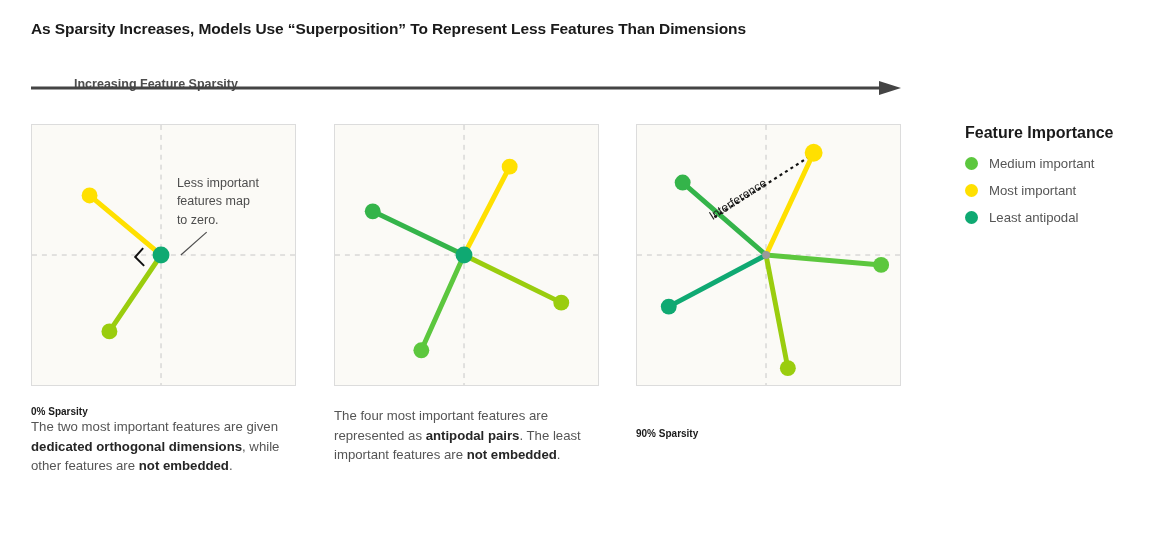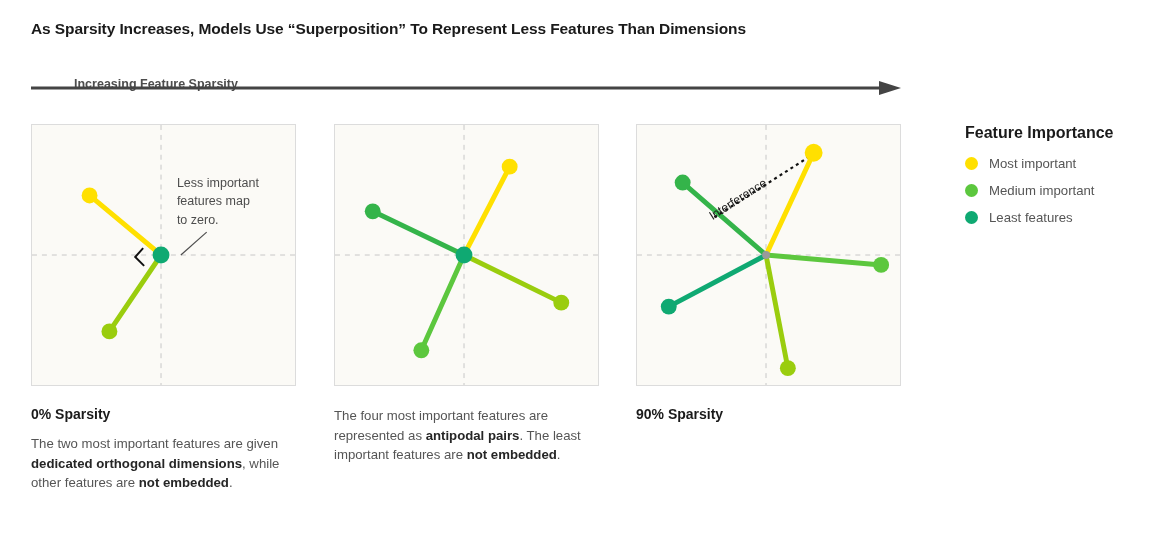--- a/index.html
+++ b/index.html
@@ -67,27 +67,26 @@
     height: 100%;
     overflow: visible;
   }
 
   .caption {
     position: absolute;
     width: 272px;
   }
   #caption-0 { left: 31px; top: 406px; }
   #caption-1 { left: 334px; top: 406px; }
-  #caption-2 { left: 636px; top: 406px; }
+  #caption-2 { left: 636px; top: 428px; }
 
   .caption-title {
-    font-size: 14px;
+    font-size: 10px;
     font-weight: bold;
     color: #1a1a1a;
-    margin-bottom: 12px;
   }
   .caption-body {
     font-size: 13.2px;
     line-height: 19.5px;
     color: #555555;
   }
   .caption-body b { color: #262626; font-weight: bold; }
 
   #legend {
     position: absolute;
@@ -210,24 +209,24 @@
 <div class="caption" id="caption-1">
   <div class="caption-body">The four most important features are represented as <b>antipodal pairs</b>. The least important features are <b>not embedded</b>.</div>
 </div>
 <div class="caption" id="caption-2">
   <div class="caption-title">90% Sparsity</div>
 </div>
 
 <div id="legend">
   <div id="legend-title">Feature Importance</div>
   <div class="legend-row">
+    <span class="legend-swatch" style="background: rgb(92, 199, 62);"></span>
+    <span class="legend-label">Medium important</span>
+  </div>
+  <div class="legend-row">
     <span class="legend-swatch" style="background: rgb(255, 224, 0);"></span>
     <span class="legend-label">Most important</span>
   </div>
   <div class="legend-row">
-    <span class="legend-swatch" style="background: rgb(92, 199, 62);"></span>
-    <span class="legend-label">Medium important</span>
+    <span class="legend-swatch" style="background: rgb(15, 169, 114);"></span>
+    <span class="legend-label">Least antipodal</span>
   </div>
-  <div class="legend-row">
-    <span class="legend-swatch" style="background: rgb(15, 169, 114);"></span>
-    <span class="legend-label">Least features</span>
-  </div>
 </div>
 
 </body></html>

